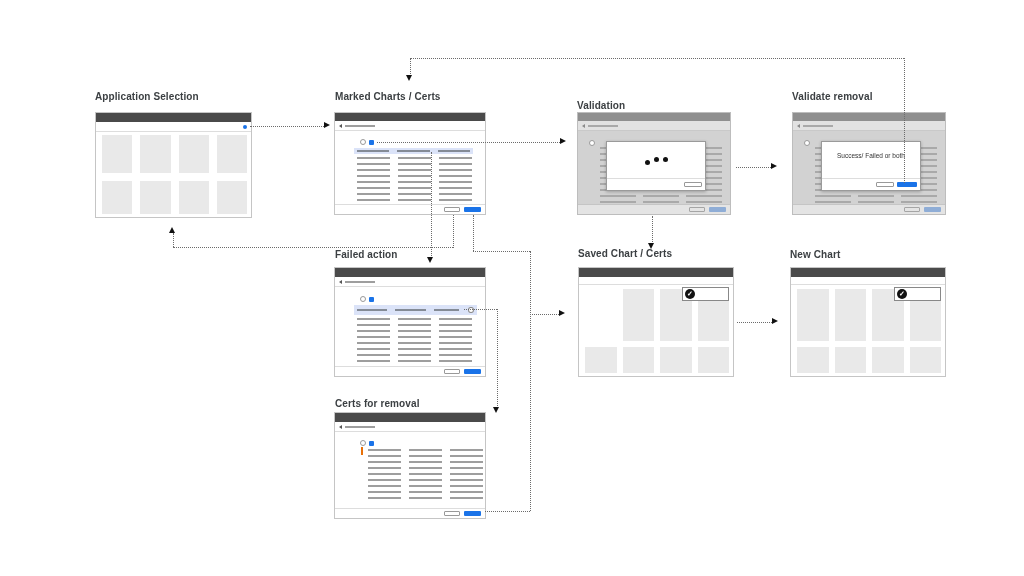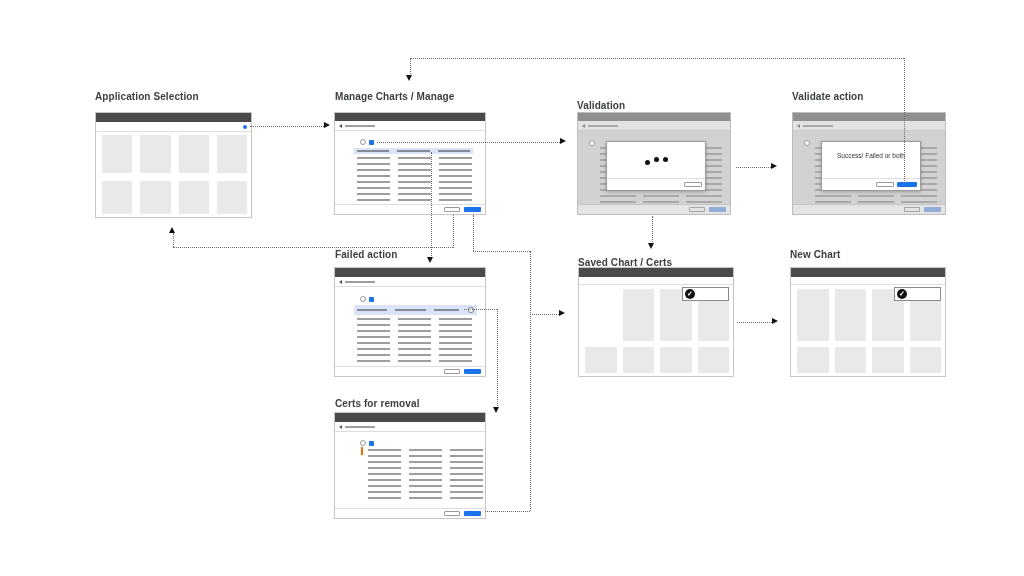--- a/index.html
+++ b/index.html
@@ -70,25 +70,25 @@
   .arr.r{border-left:6px solid #111;border-top:3.5px solid transparent;border-bottom:3.5px solid transparent;}
   .arr.d{border-top:6px solid #111;border-left:3.5px solid transparent;border-right:3.5px solid transparent;}
   .arr.u{border-bottom:6px solid #111;border-left:3.5px solid transparent;border-right:3.5px solid transparent;}
 </style>
 </head>
 <body>
 
 <div id="canvas">
 
   <div class="lbl" style="left:95px;top:91px">Application Selection</div>
-  <div class="lbl" style="left:335px;top:91px">Manage Charts / Manage</div>
+  <div class="lbl" style="left:335px;top:91px">Marked Charts / Certs</div>
   <div class="lbl" style="left:577px;top:100px">Validation</div>
-  <div class="lbl" style="left:792px;top:91px">Validate action</div>
+  <div class="lbl" style="left:792px;top:91px">Validate removal</div>
   <div class="lbl" style="left:335px;top:249px">Failed action</div>
-  <div class="lbl" style="left:578px;top:257px">Saved Chart / Certs</div>
+  <div class="lbl" style="left:578px;top:248px">Saved Chart / Certs</div>
   <div class="lbl" style="left:790px;top:249px">New Chart</div>
   <div class="lbl" style="left:335px;top:398px">Certs for removal</div>
 
   <div class="win" style="left:95px;top:112px;width:157px;height:106px">
     <div class="tb" style="height:9px"></div>
     <div class="tool">
       <span class="bluedot"></span>
     </div>
     <div class="tiles" style="left:6px;top:22px;width:145px;grid-template-rows:38px 33px;gap:8px">
         <div class="tile"></div>

